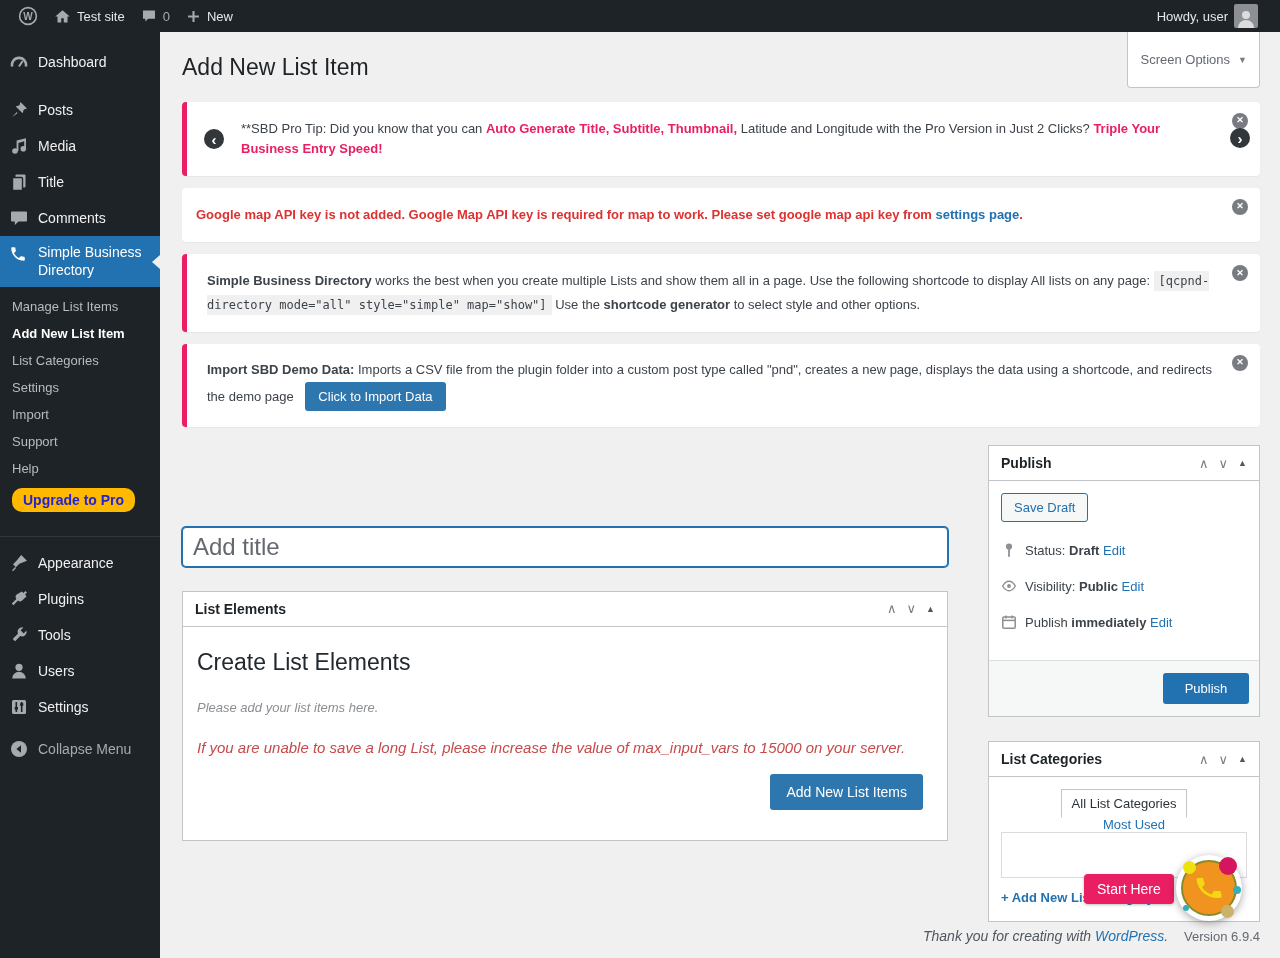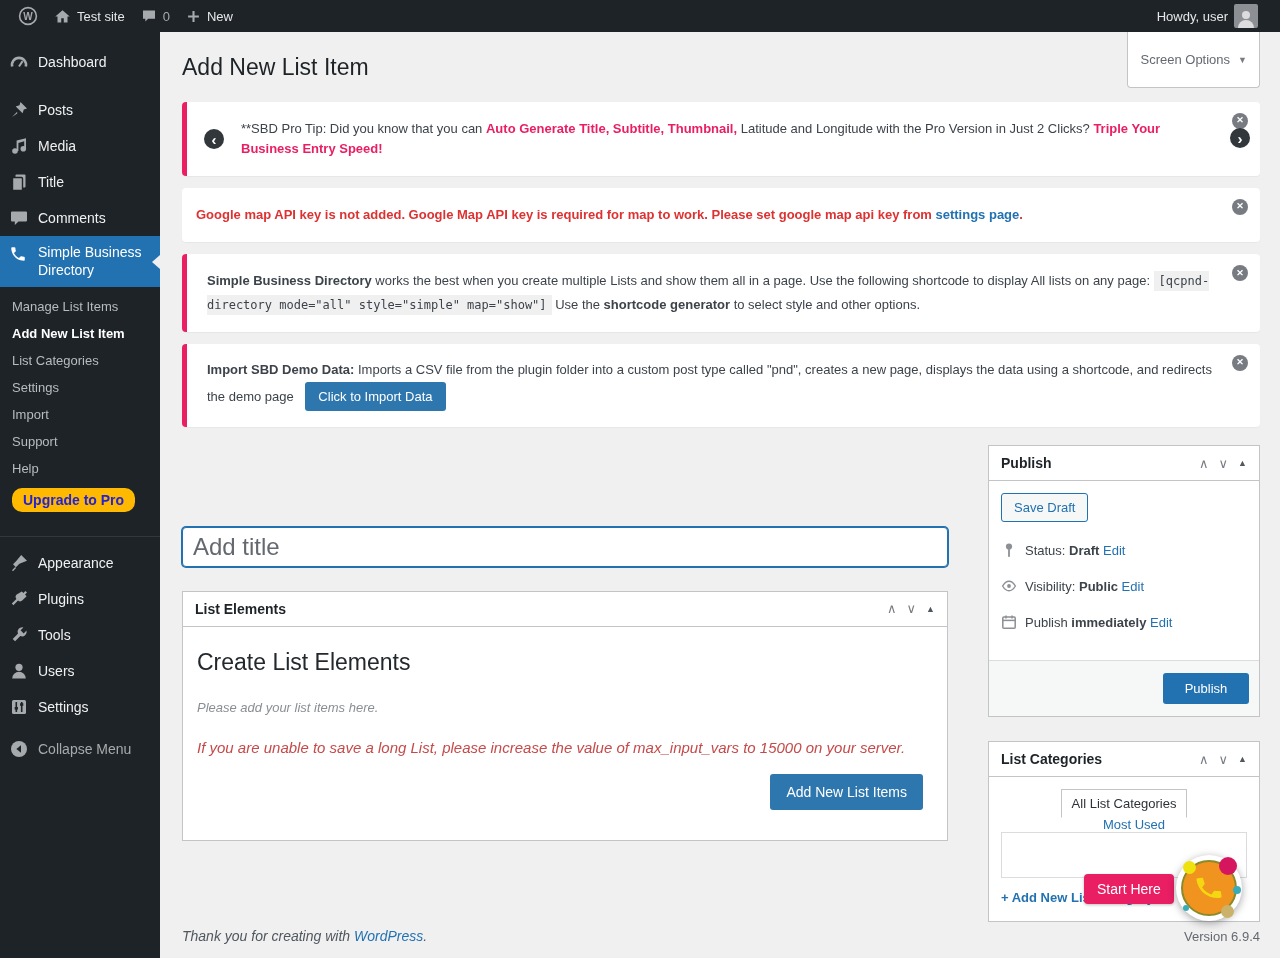--- a/index.html
+++ b/index.html
@@ -169,21 +169,21 @@
   }
   .sbd-logo {
     position:absolute; left:1176px; top:855px; width:66px; height:66px; border-radius:50%;
     background:#fff; box-shadow:0 2px 8px rgba(0,0,0,.35); z-index:70;
   }
   .sbd-logo .core { position:absolute; left:5px; top:5px; width:56px; height:56px; border-radius:50%;
     background:#f0941f; border:2px solid #8a8a2a; display:flex; align-items:center; justify-content:center; }
   .dot { position:absolute; border-radius:50%; }
 
   
-  .foot { position:absolute; left:182px; right:20px; top:928px; display:flex; justify-content:space-between; align-items:center; }
+  .foot { position:absolute; left:182px; right:20px; top:928px; display:flex; justify-content:flex-end; align-items:center;gap:16px; }
   .foot-left { font-style:italic; color:#50575e; font-size:14px; }
   .foot-right { color:#646970; font-size:13px; }
 </style>
 </head>
 <body>
 
 <div class="admin-bar">
   <span class="ab-item">
     <span class="ico">
       <svg width="20" height="20" viewBox="0 0 20 20">

